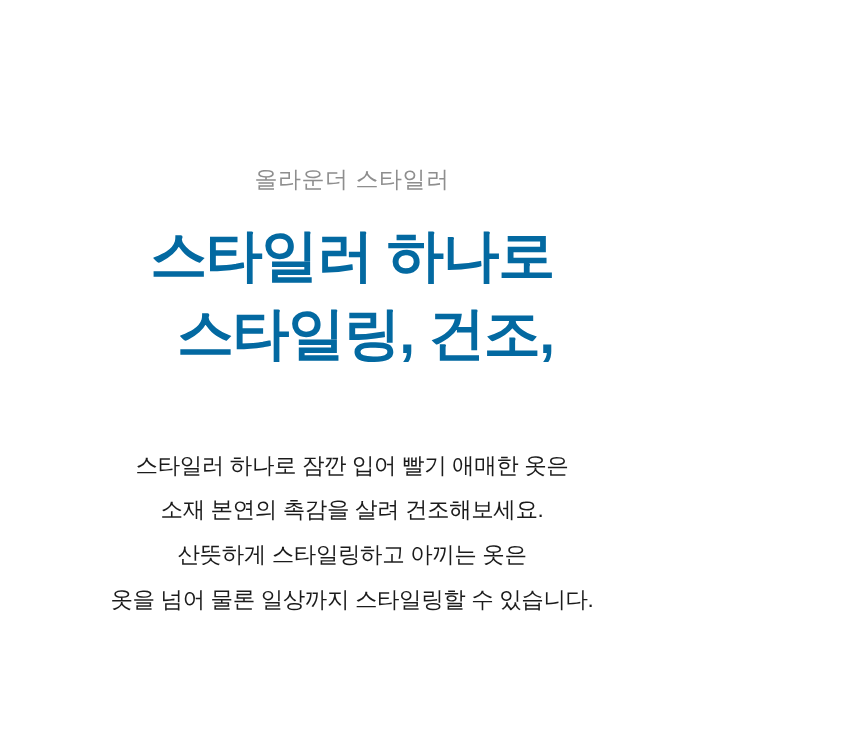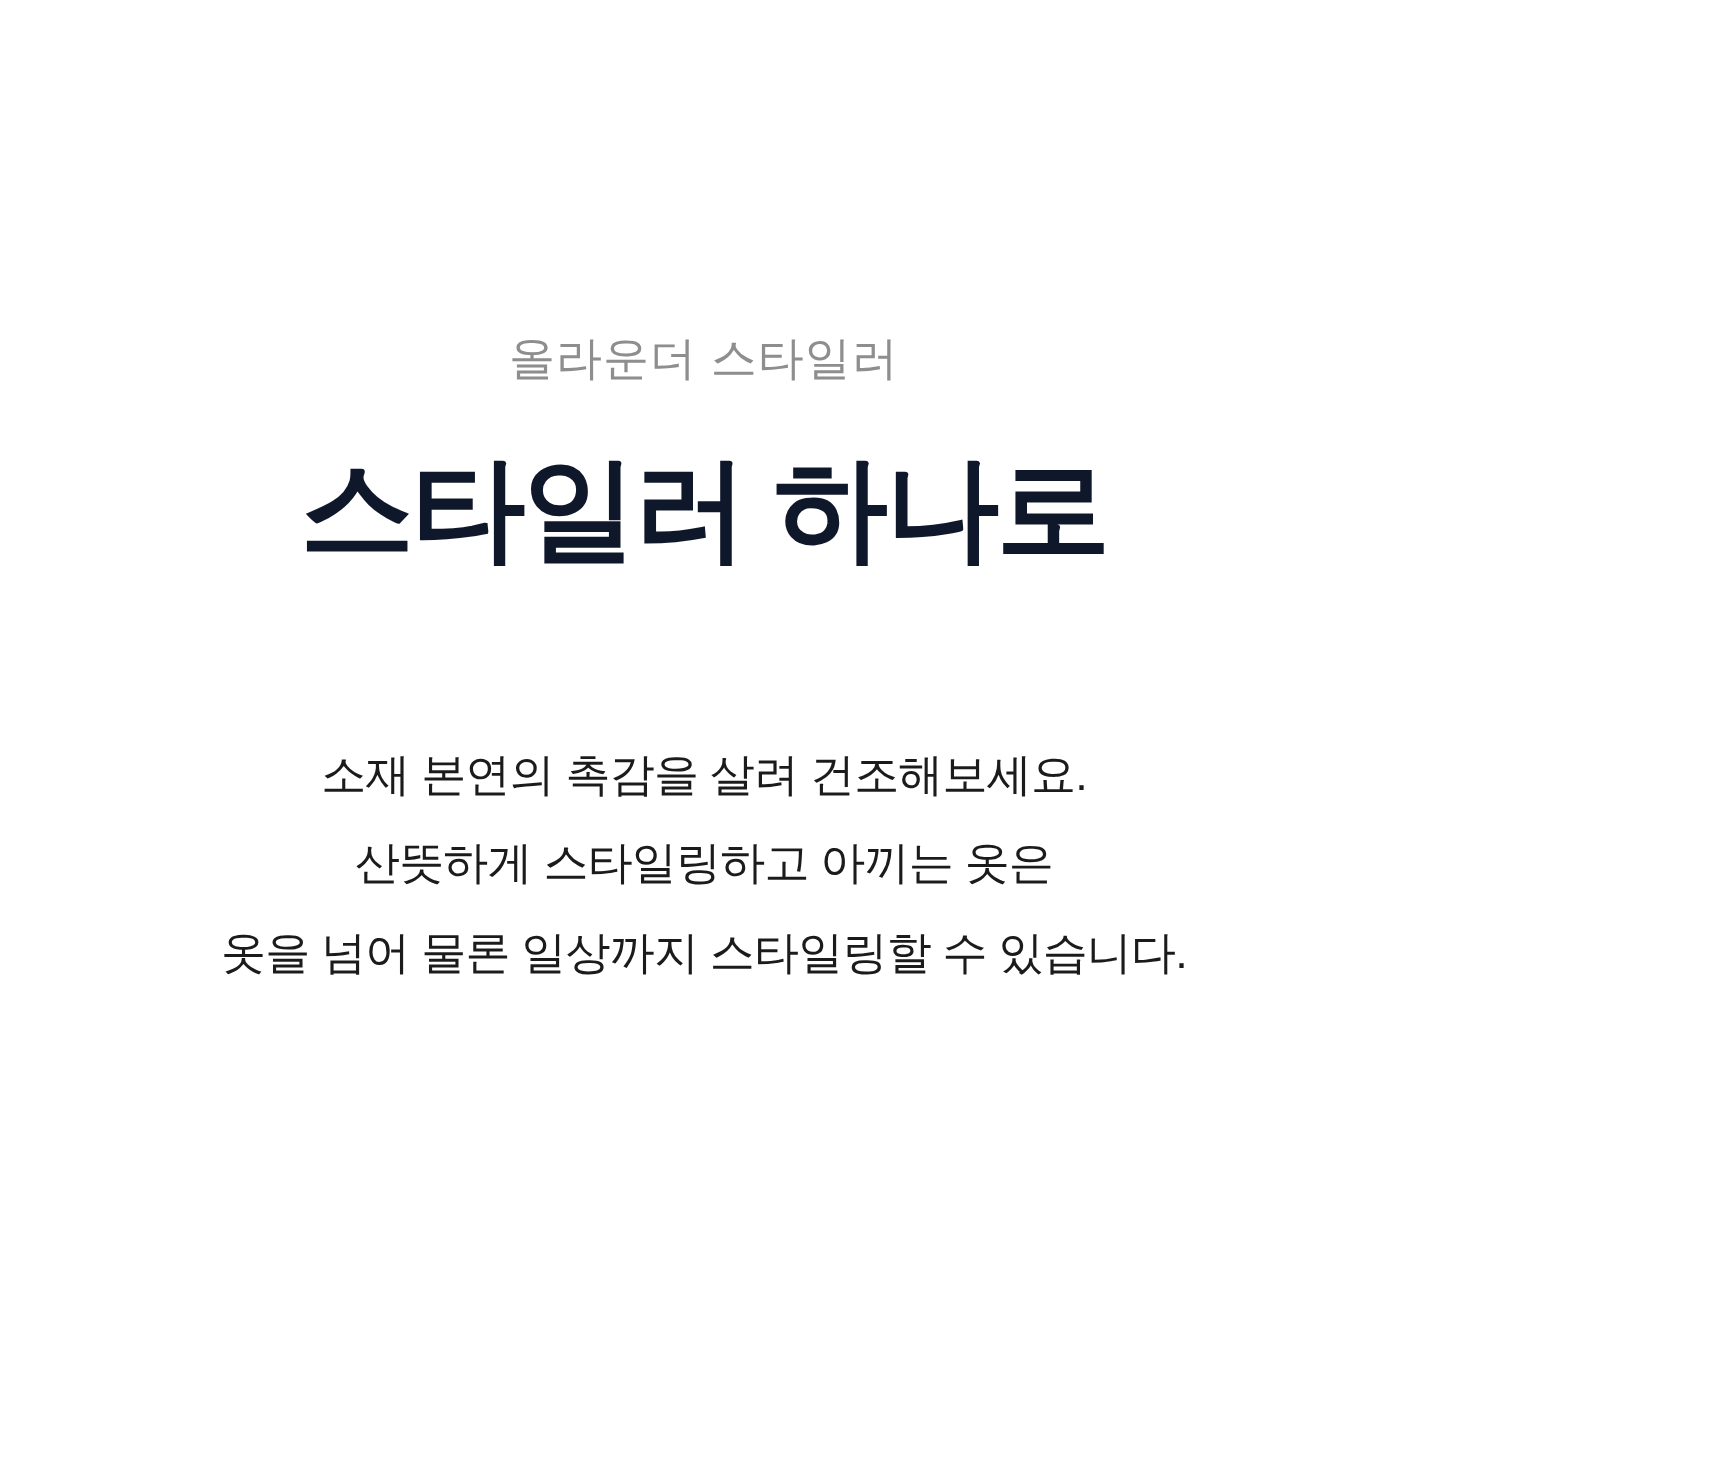--- a/index.html
+++ b/index.html
@@ -33,21 +33,21 @@
     letter-spacing: 0.5px;
     text-align: center;
   }
   .headline {
     margin-top: 22px;
     text-align: right;
     font-size: 57px;
     line-height: 1.37;
     font-weight: 700;
     letter-spacing: -1.4px;
-    color: #0f172a;
+    color: #0369a1;
   }
   .headline .hl-line {
     display: block;
     white-space: nowrap;
   }
   .body-copy {
     margin-top: 34px;
     text-align: center;
     font-size: 22.5px;
     line-height: 1.98;
@@ -62,21 +62,23 @@
 </style>
 </head>
 <body>
 
 <div class="page">
 
   <div class="eyebrow">올라운더 스타일러</div>
 
   <h1 class="headline">
     <span class="hl-line">스타일러 하나로</span>
+    <span class="hl-line">스타일링, 건조,</span>
   </h1>
 
   <div class="body-copy">
+    <span class="bc-line">스타일러 하나로 잠깐 입어 빨기 애매한 옷은</span>
     <span class="bc-line">소재 본연의 촉감을 살려 건조해보세요.</span>
     <span class="bc-line">산뜻하게 스타일링하고 아끼는 옷은</span>
     <span class="bc-line">옷을 넘어 물론 일상까지 스타일링할 수 있습니다.</span>
   </div>
 
 </div>
 
 </body></html>

